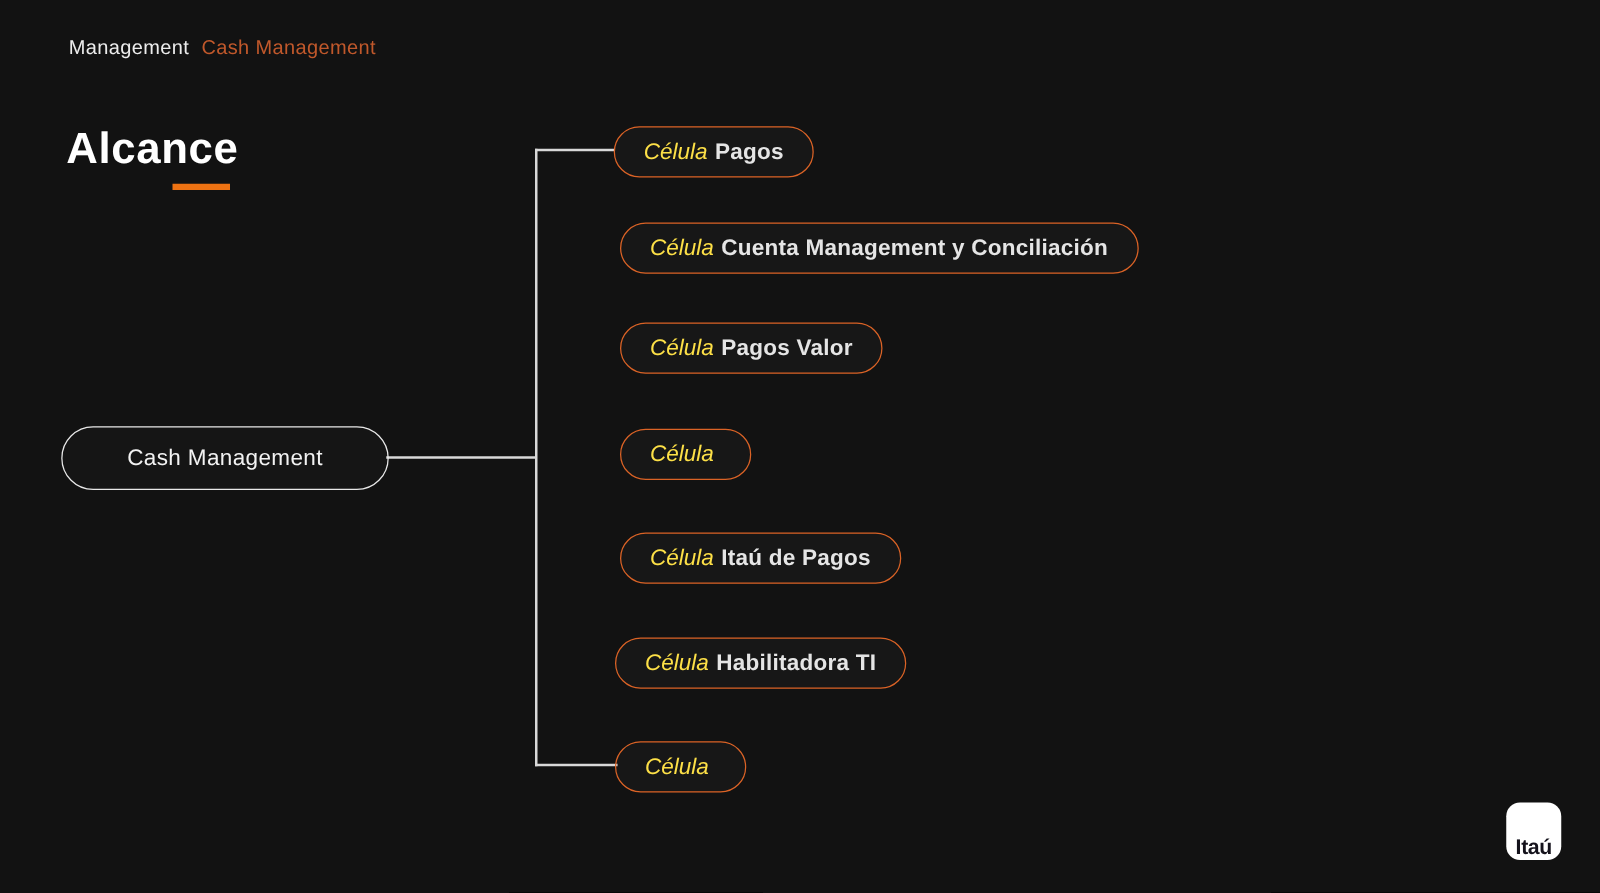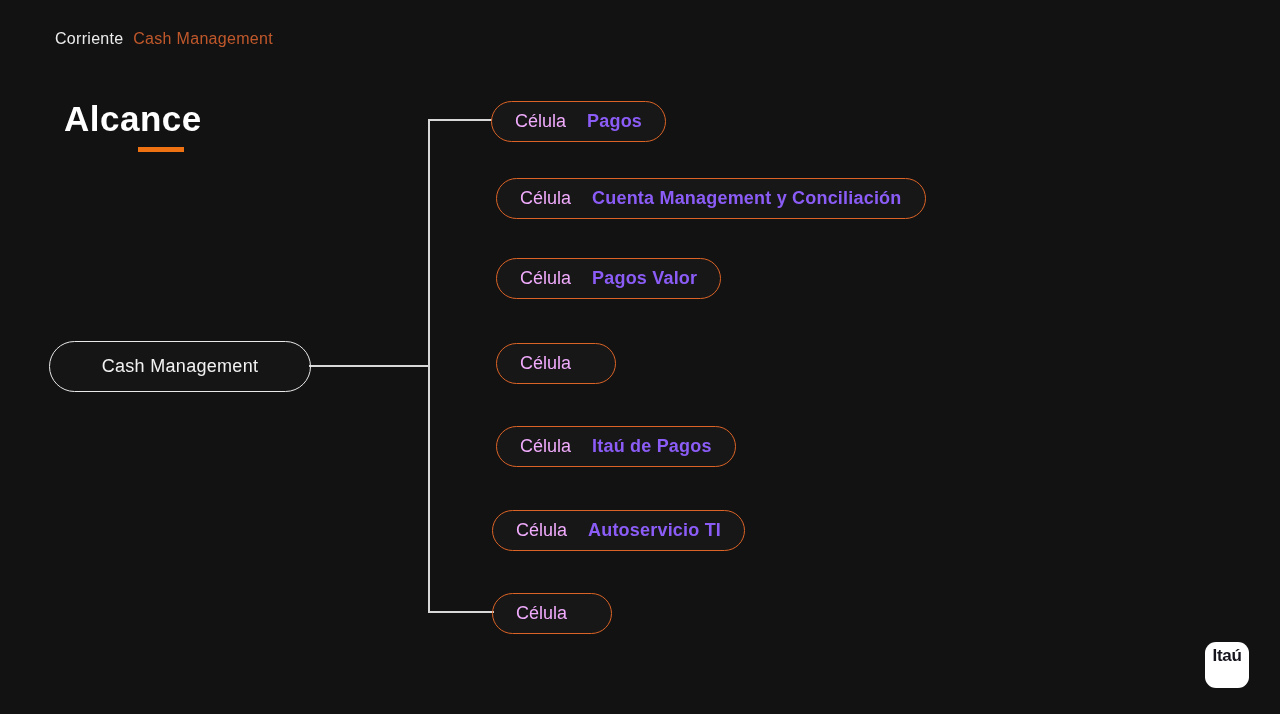--- a/index.html
+++ b/index.html
@@ -28,21 +28,21 @@
     white-space: nowrap;
   }
   .header .hl {
     color: var(--header-orange, #c0582b);
     margin-left: 5px;
   }
 
   
   .title {
     position: absolute;
-    left: 64px;
+    left: 53px;
     top: 99px;
     margin: 0;
     font-size: 35px;
     font-weight: 800;
     letter-spacing: 0.5px;
     color: #ffffff;
   }
   .title-underline {
     position: absolute;
     left: 138px;
@@ -90,26 +90,27 @@
     border: 1.5px solid var(--accent-orange, #db6326);
     border-radius: 21px;
     display: inline-flex;
     align-items: center;
     padding: 0 23px;
     white-space: nowrap;
     font-size: 18px;
     background: rgba(255,255,255,0.025);
   }
   .cell .pfx {
-    color: #f0abfc;
+    color: #fde047;
     font-weight: 400;
-    margin-right: 21px;
+    margin-right: 6px;
+    font-style: italic;
   }
   .cell .nm {
-    color: #8b5cf6;
+    color: #e5e5e5;
     font-weight: 700;
     letter-spacing: 0.2px;
   }
   .cell.c1 { left: 491px; top: 101px; }
   .cell.c2 { left: 496px; top: 178px; }
   .cell.c3 { left: 496px; top: 258px; }
   .cell.c4 { left: 496px; top: 343px; }
   .cell.c5 { left: 496px; top: 426px; }
   .cell.c6 { left: 492px; top: 510px; }
   .cell.c7 { left: 492px; top: 593px; }
@@ -117,38 +118,38 @@
   
   .logo {
     position: absolute;
     left: 1205px;
     top: 642px;
     width: 44px;
     height: 46px;
     background: #ffffff;
     border-radius: 11px;
     display: flex;
-    align-items: flex-start;
+    align-items: flex-end;
     justify-content: center;
   }
   .logo span {
     color: #15131c;
     font-size: 17px;
     font-weight: 700;
     letter-spacing: -0.3px;
     margin-top: 4px;
   }
 </style>
 </head>
 <body>
 
 <div class="slide">
 
   <div class="header">
-    <span>Corriente</span>
+    <span>Management</span>
     <span class="hl">Cash Management</span>
   </div>
 
   <h1 class="title">Alcance</h1>
   <div class="title-underline"></div>
 
   <div class="edge trunk"></div>
   <div class="edge stub-top"></div>
   <div class="edge stub-bottom"></div>
   <div class="edge cm-line"></div>
@@ -176,21 +177,21 @@
     <span class="pfx">Célula</span>
   </div>
 
   <div class="cell c5">
     <span class="pfx">Célula</span>
     <span class="nm">Itaú de Pagos</span>
   </div>
 
   <div class="cell c6">
     <span class="pfx">Célula</span>
-    <span class="nm">Autoservicio TI</span>
+    <span class="nm">Habilitadora TI</span>
   </div>
 
   <div class="cell c7">
     <span class="pfx">Célula</span>
   </div>
 
   <div class="logo">
     <span>Itaú</span>
   </div>
 

